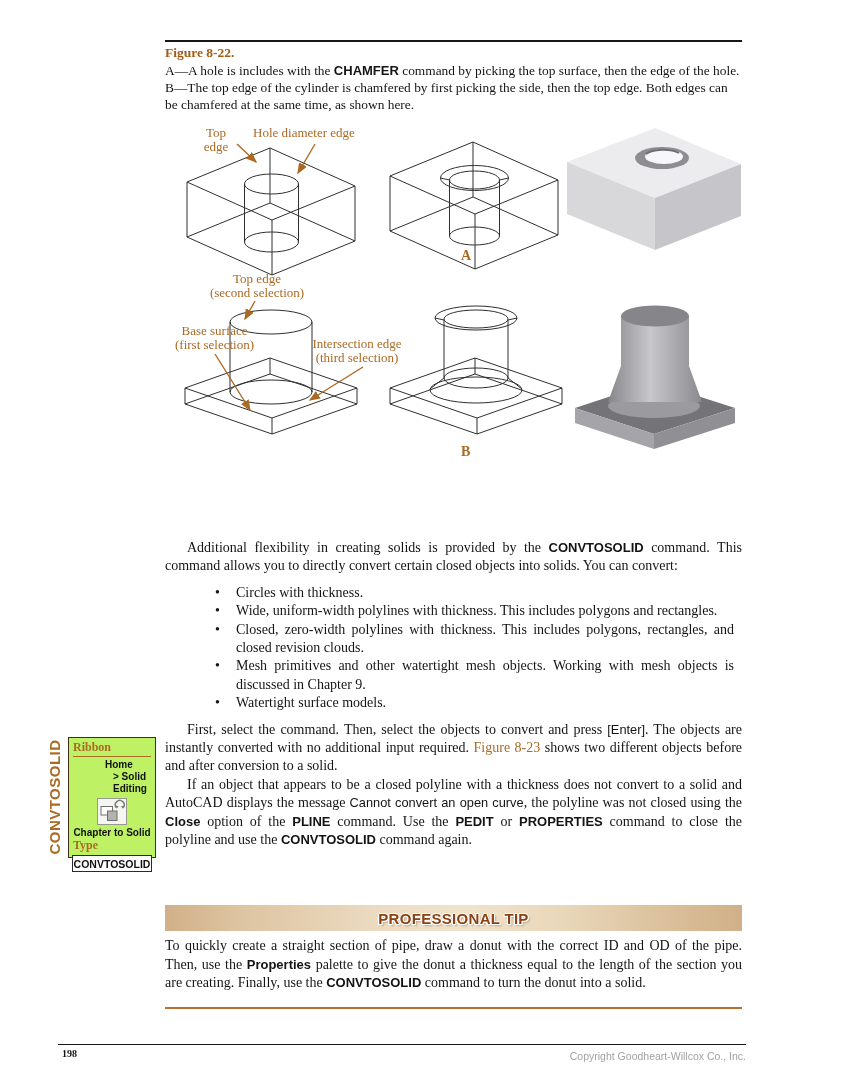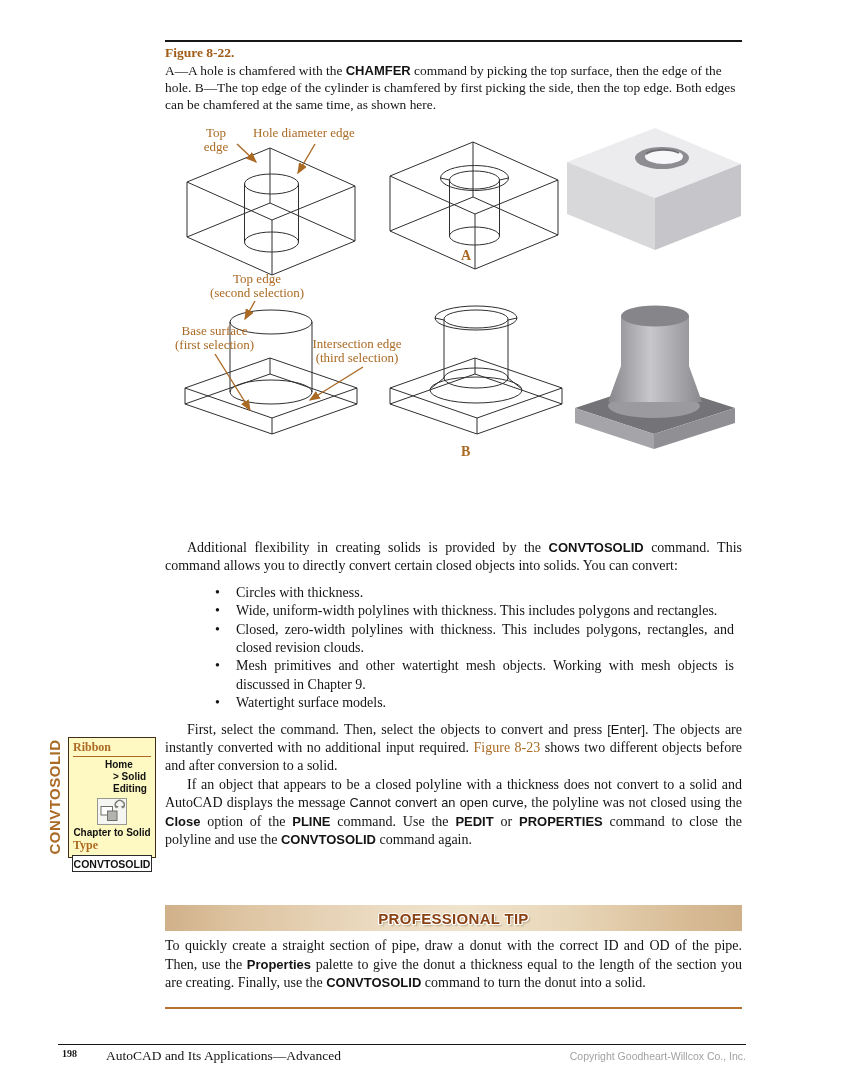--- a/index.html
+++ b/index.html
@@ -40,21 +40,21 @@
   .msg{font-family:"Liberation Sans",sans-serif;font-size:12.8px;}
   .figref{color:#ab6a24;font-weight:normal;}
 
   
   .v-label-wrap{position:absolute;left:42px;top:737px;width:24px;height:120px;}
   .v-label-wrap span{position:absolute;left:50%;top:50%;
       transform:translate(-50%,-50%) rotate(-90deg);white-space:nowrap;
       font-family:"Liberation Sans",sans-serif;font-weight:bold;font-size:15px;
       letter-spacing:.5px;color:#ab6a24;}
   .ribbon-box{position:absolute;left:68px;top:737px;width:88px;height:121px;
-      background:#fef9c3;border:1.5px solid #3f2d16;box-sizing:border-box;
+      background:#bef264;border:1.5px solid #3f2d16;box-sizing:border-box;
       padding:2px 4px 0 4px;}
   .ribbon-box .rb-head{font-family:"Liberation Serif",serif;font-weight:bold;
       font-size:12px;color:#ab6a24;}
   .ribbon-box .rb-rule{border-top:1.5px solid #ab6a24;margin:1px 0 2px 0;}
   .ribbon-box .rb-path{font-family:"Liberation Sans",sans-serif;font-weight:bold;
       font-size:10px;color:#111;line-height:12px;padding-left:32px;}
   .ribbon-box .rb-path.indent{margin-left:8px;}
   .rb-icon{display:block;margin:3px auto 2px auto;}
   .rb-tool{font-family:"Liberation Sans",sans-serif;font-weight:bold;font-size:10px;
       text-align:center;color:#111;}
@@ -83,21 +83,21 @@
   .arrow{stroke:#ab6a24;stroke-width:1.4;fill:none;}
 </style>
 </head>
 <body>
 
 <div class="page">
 
   <div class="fig-block">
     <div class="top-rule"></div>
     <p class="fig-title">Figure 8-22.</p>
-    <p class="fig-caption"><span>A—A hole is chamfered with the </span><span class="cmd">CHAMFER</span><span> command by picking the top surface, then the edge of the hole. B—The top edge of the cylinder is chamfered by first picking the side, then the top edge. Both edges can be chamfered at the same time, as shown here.</span></p>
+    <p class="fig-caption"><span>A—A hole is includes with the </span><span class="cmd">CHAMFER</span><span> command by picking the top surface, then the edge of the hole. B—The top edge of the cylinder is chamfered by first picking the side, then the top edge. Both edges can be chamfered at the same time, as shown here.</span></p>
   </div>
 
   <div class="fig-canvas">
     <svg width="577" height="352" viewBox="0 0 577 352">
       <defs>
         <marker id="ah" markerWidth="9" markerHeight="8" refX="7" refY="3.2" orient="auto">
           <path d="M0,0 L8,3.2 L0,6.4 Z" fill="#ab6a24"></path>
         </marker>
         <linearGradient id="cylGrad" x1="0" y1="0" x2="1" y2="0">
           <stop offset="0" stop-color="#87878b"></stop>
@@ -251,16 +251,15 @@
   <div class="tip-block">
     <div class="tip-bar bar-grad">
       <span>PROFESSIONAL TIP</span>
     </div>
     <p class="tip-body"><span>To quickly create a straight section of pipe, draw a donut with the correct ID and OD of the pipe. Then, use the </span><span class="cmd">Properties</span><span> palette to give the donut a thickness equal to the length of the section you are creating. Finally, use the </span><span class="cmd">CONVTOSOLID</span><span> command to turn the donut into a solid.</span></p>
     <div class="tip-rule"></div>
   </div>
 
   <div class="footer-rule"></div>
   <div class="footer-pagenum">198</div>
-  <div class="footer-title">AutoCAD and Its Applications—Advanced</div>
   <div class="footer-copy">Copyright Goodheart-Willcox Co., Inc.</div>
 
 </div>
 
 </body></html>

